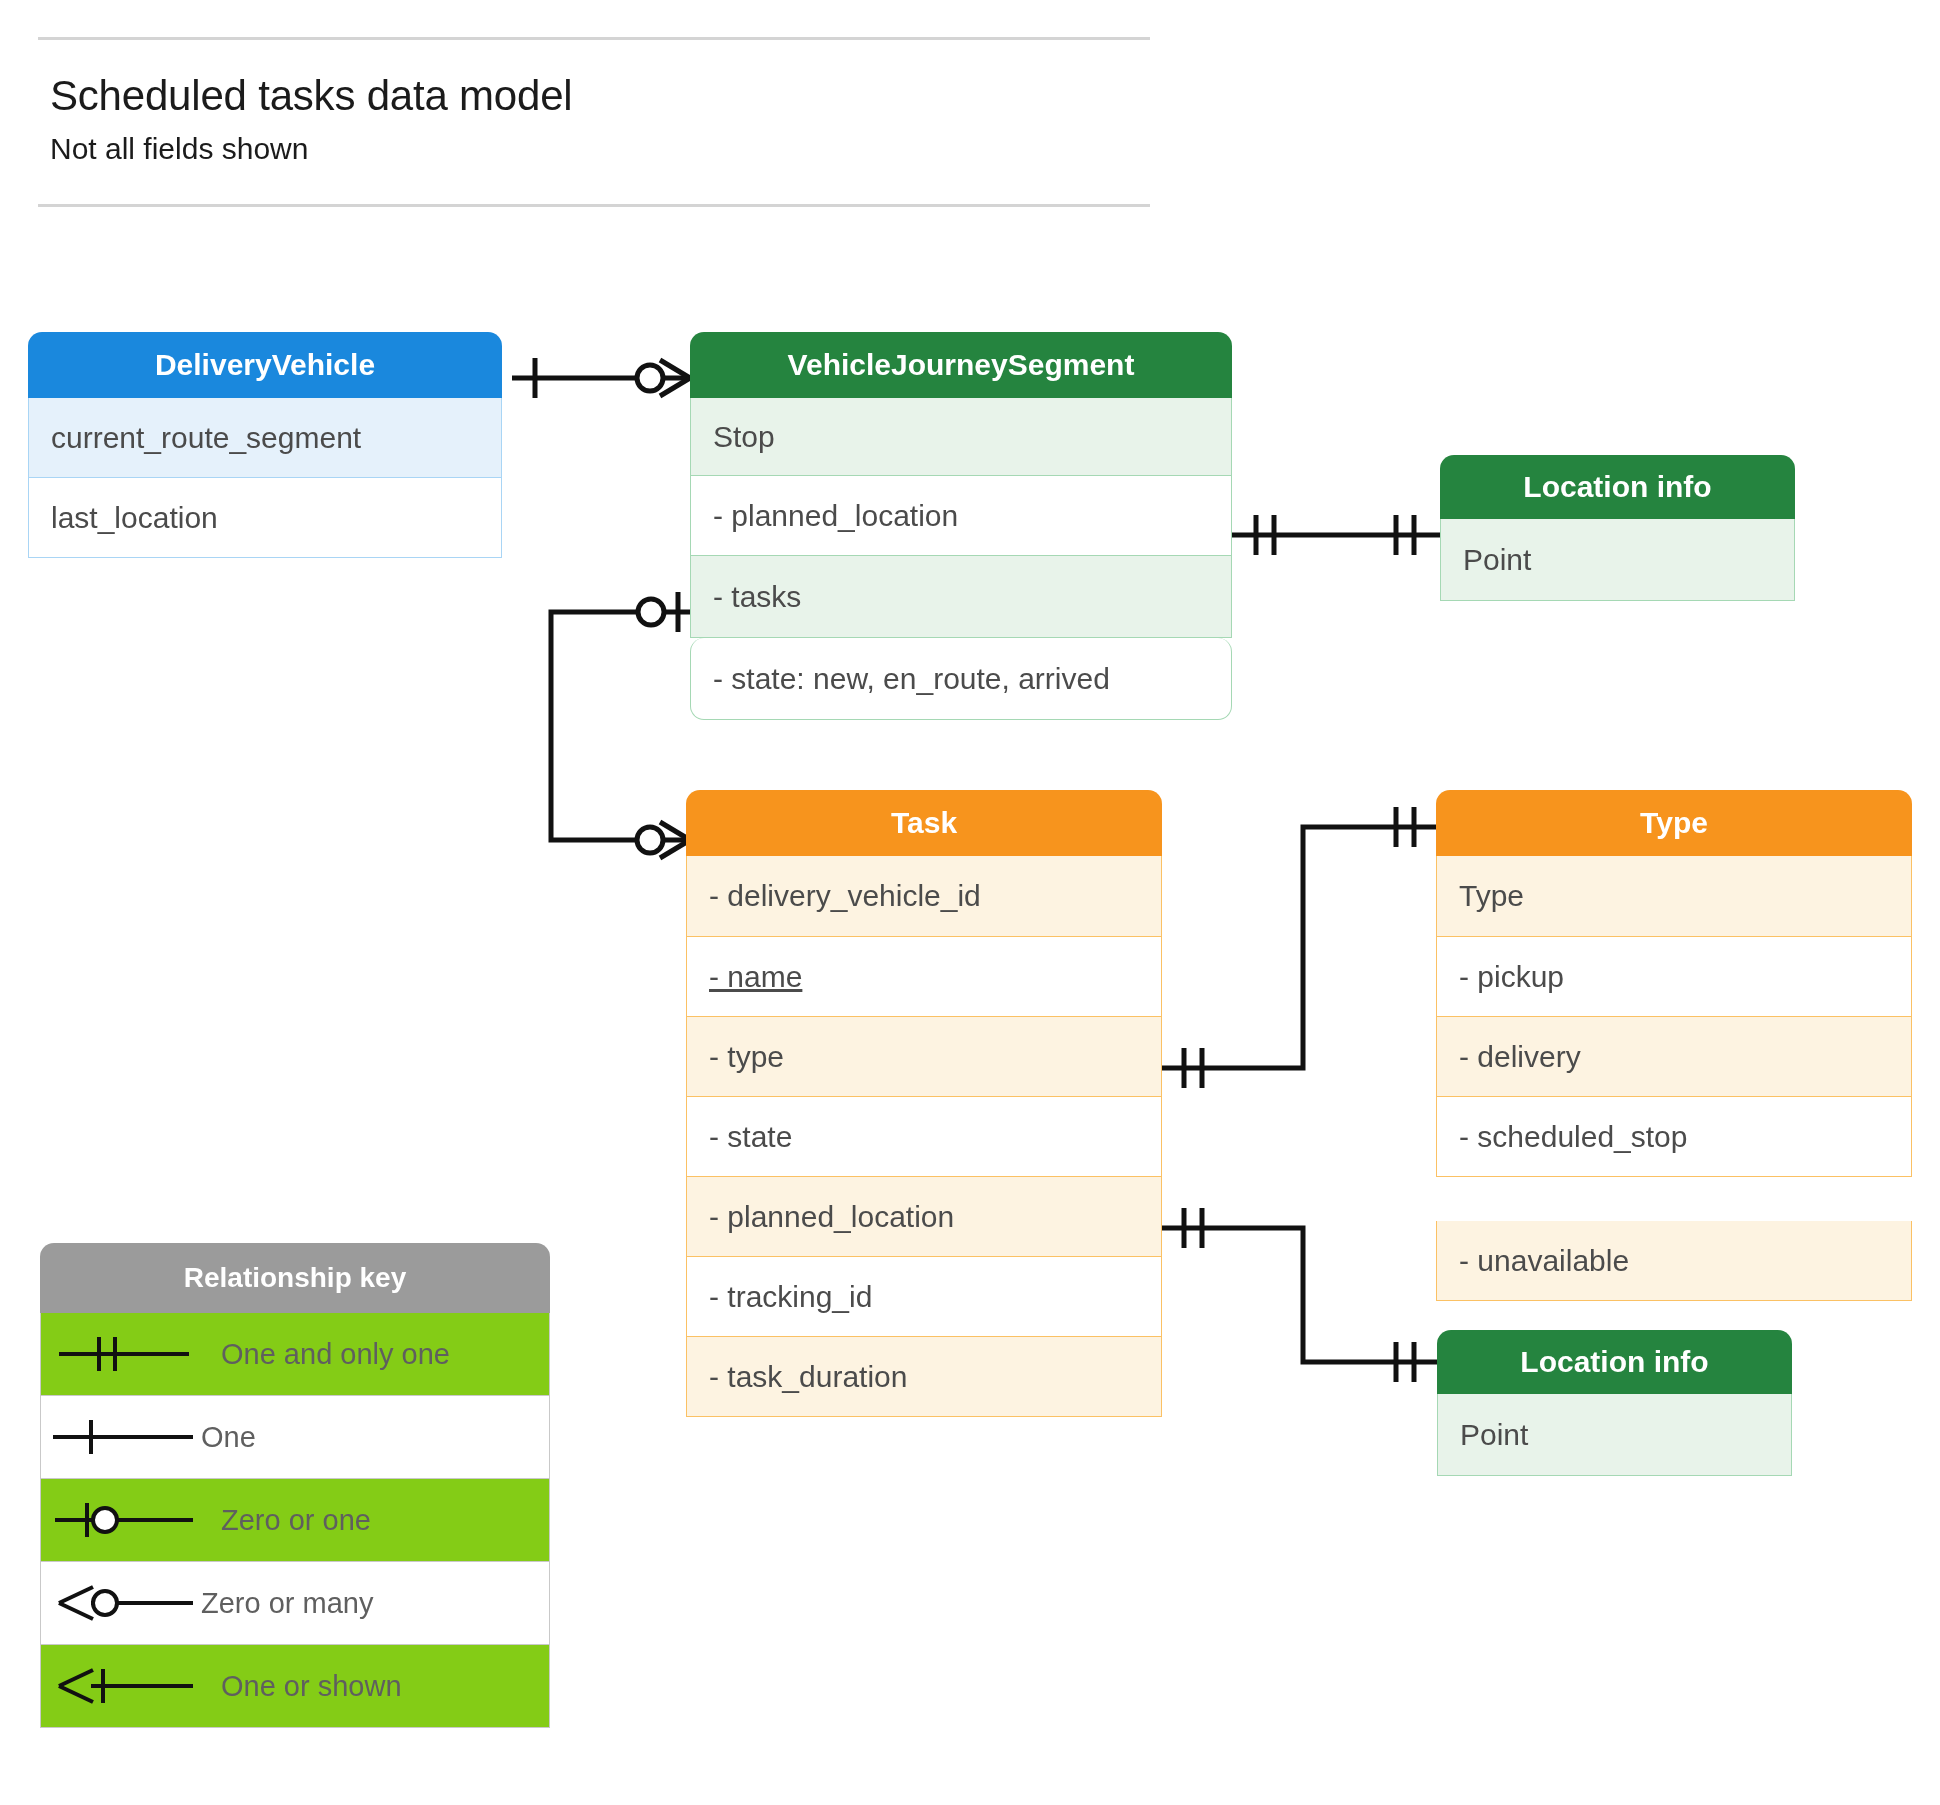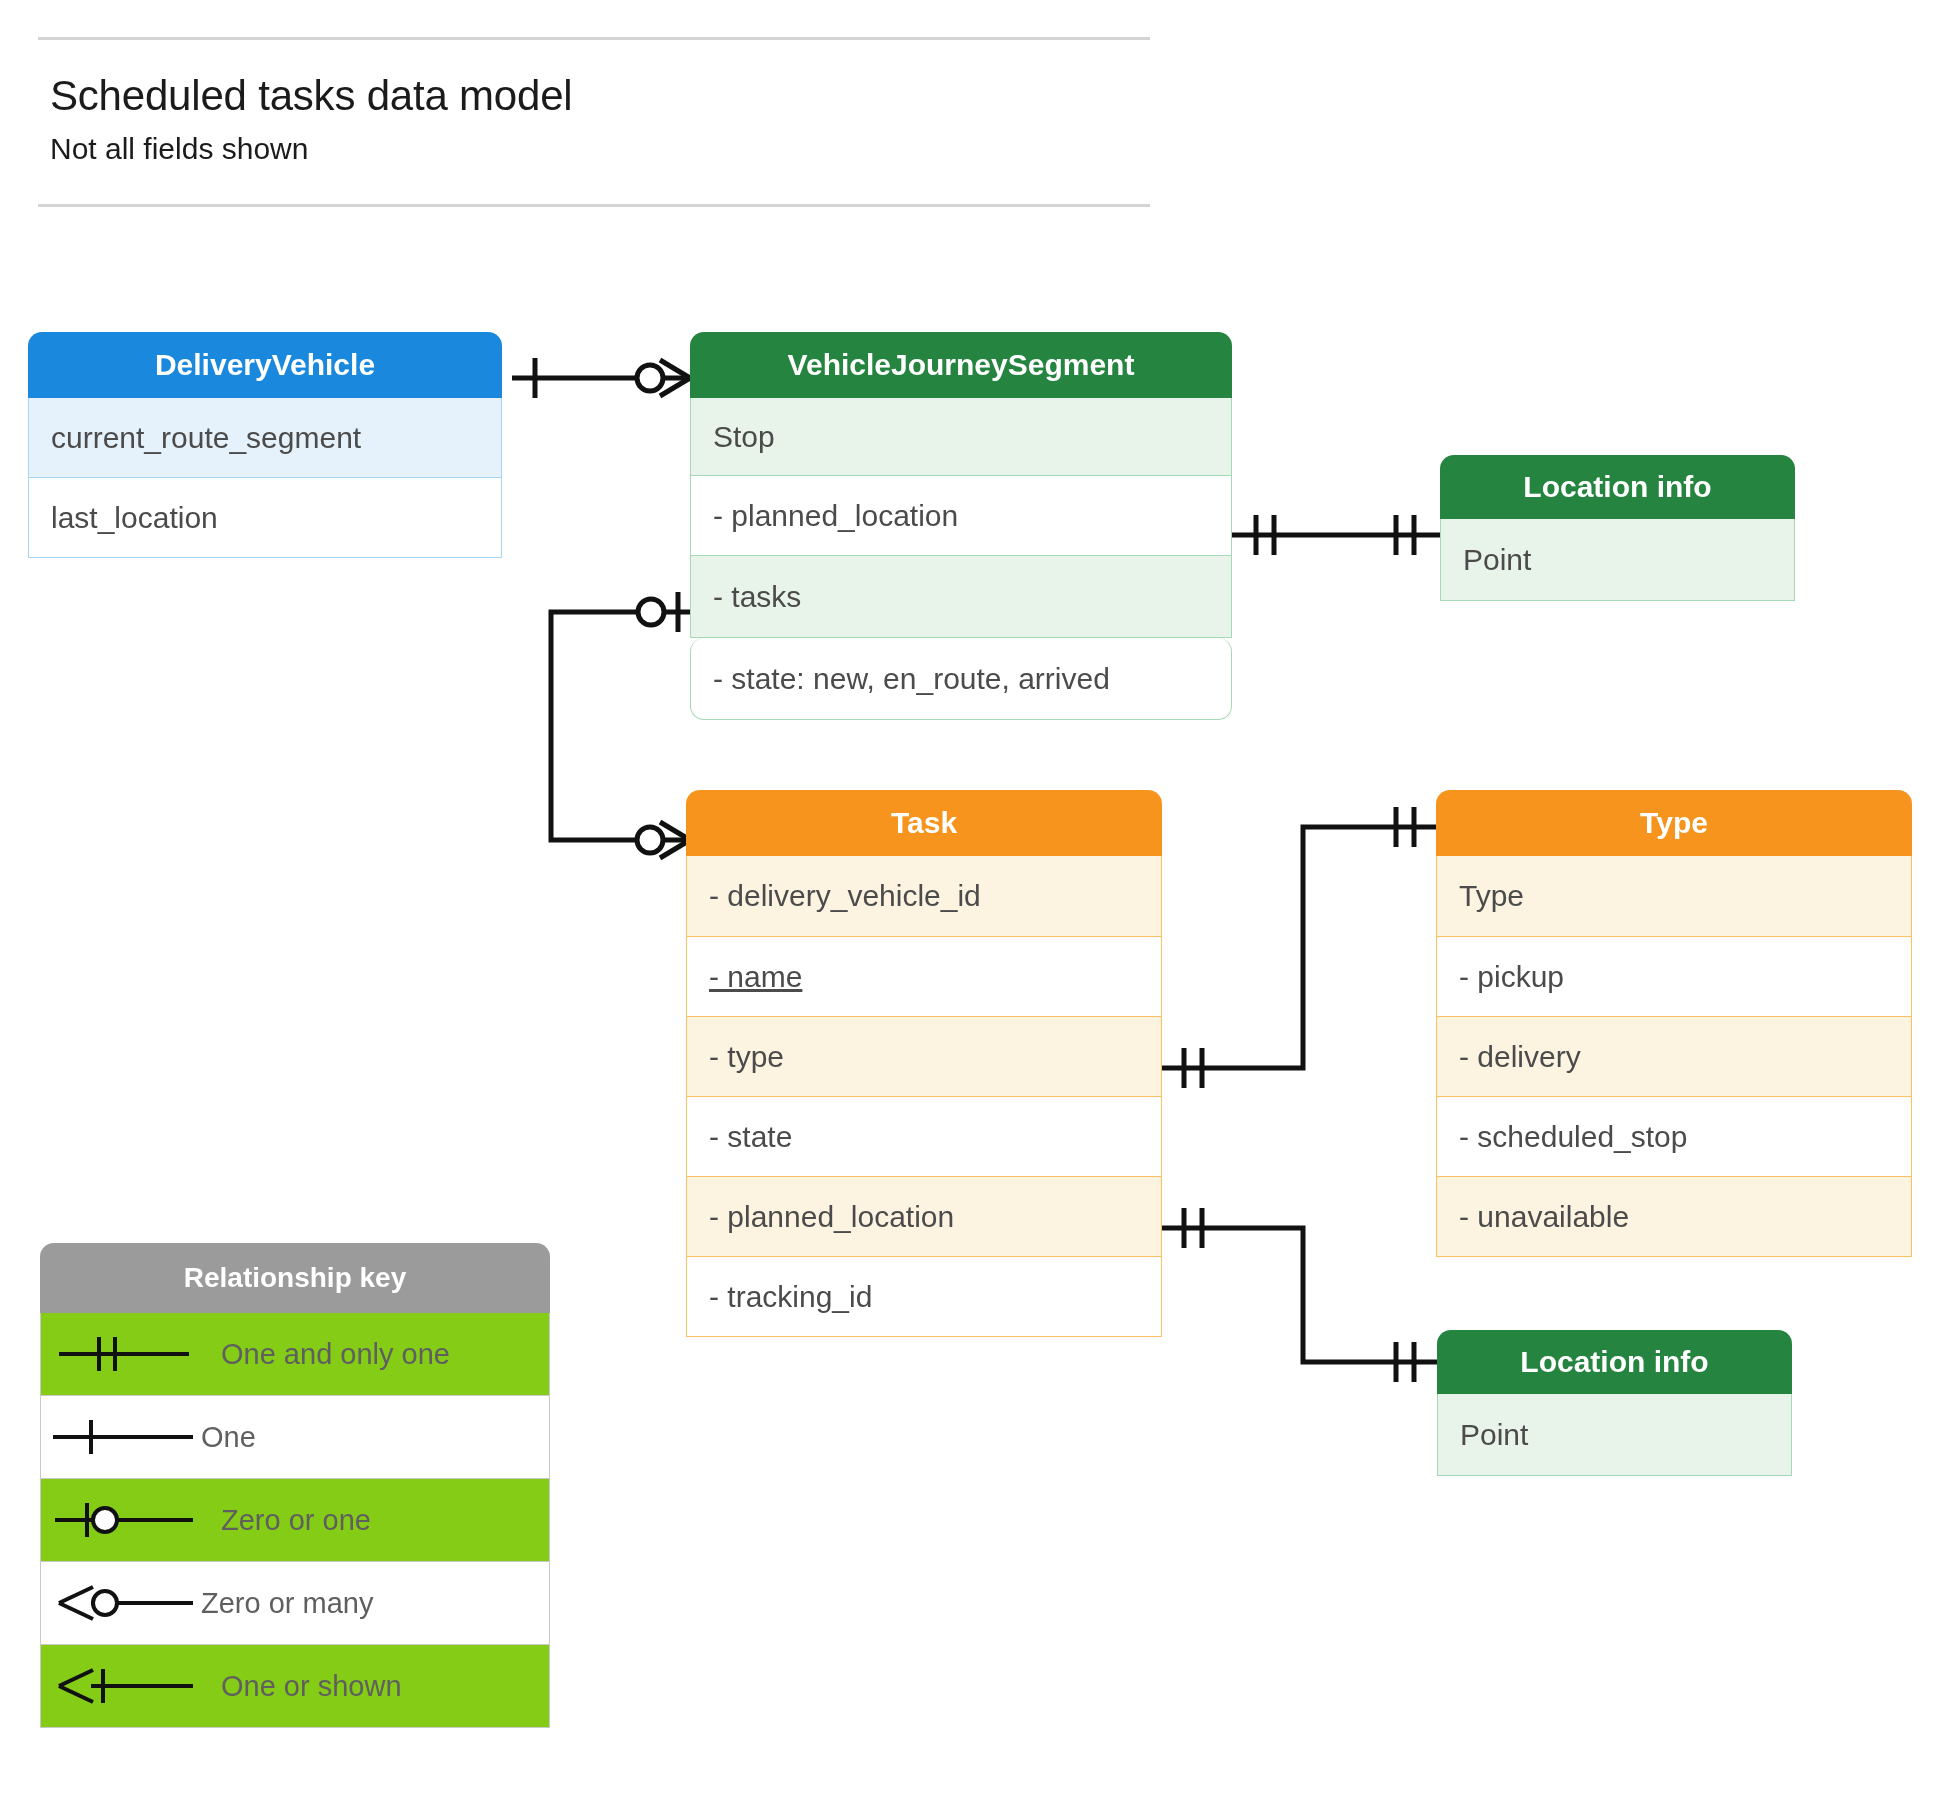--- a/index.html
+++ b/index.html
@@ -205,29 +205,30 @@
   </div>
 
   <div class="entity e-orange" style="left:686px; top:790px; width:476px;">
     <div class="ent-head" style="height:66px;">Task</div>
     <div class="ent-row alt" style="height:81px;">- delivery_vehicle_id</div>
     <div class="ent-row plain" style="height:80px;text-decoration:underline;">- name</div>
     <div class="ent-row alt" style="height:80px;">- type</div>
     <div class="ent-row plain" style="height:80px;">- state</div>
     <div class="ent-row alt" style="height:80px;">- planned_location</div>
     <div class="ent-row plain" style="height:80px;">- tracking_id</div>
+    <div class="ent-row alt" style="height:80px;">- task_duration</div>
   </div>
 
   <div class="entity e-orange" style="left:1436px; top:790px; width:476px;">
     <div class="ent-head" style="height:66px;">Type</div>
     <div class="ent-row alt" style="height:81px;">Type</div>
     <div class="ent-row plain" style="height:80px;">-   pickup</div>
     <div class="ent-row alt" style="height:80px;">-   delivery</div>
     <div class="ent-row plain" style="height:80px;">-   scheduled_stop</div>
-    <div class="ent-row alt" style="height:80px;">-   unavailable</div>
+    <div class="ent-row alt" style="height:80px;margin-top:44px;">-   unavailable</div>
   </div>
 
   <div class="entity e-green" style="left:1437px; top:1330px; width:355px;">
     <div class="ent-head" style="height:64px;">Location info</div>
     <div class="ent-row alt" style="height:82px;">Point</div>
   </div>
 
   <div class="entity e-grey" style="left:40px; top:1243px; width:510px;">
     <div class="ent-head" style="height:70px;">Relationship key</div>
 

